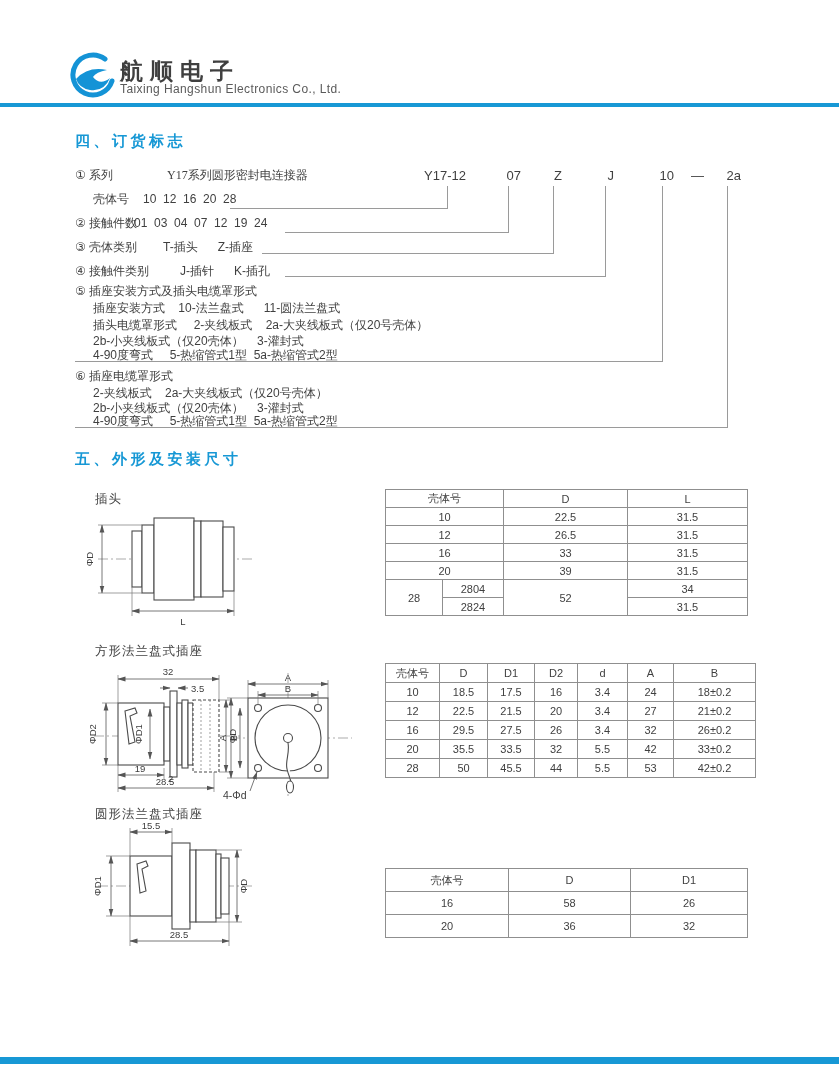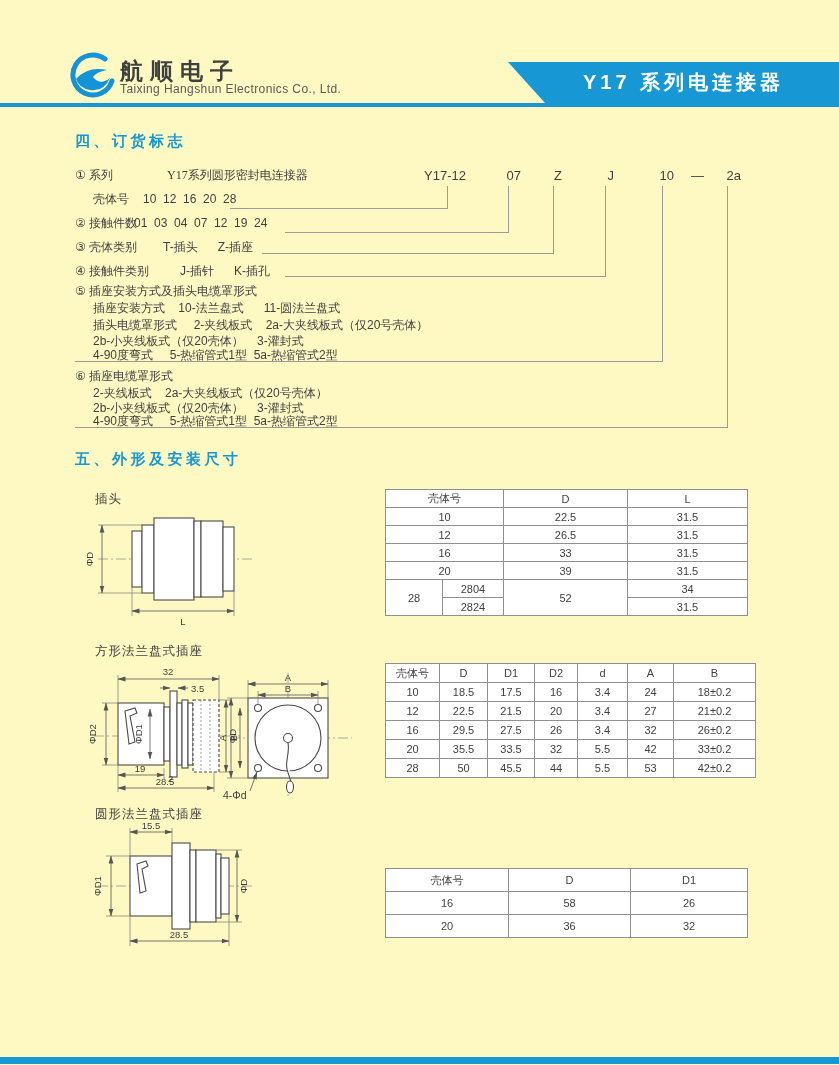--- a/index.html
+++ b/index.html
@@ -1,18 +1,18 @@
 <!DOCTYPE html>
 <html><head>
 <meta charset="utf-8">
 <style>
   * { margin:0; padding:0; box-sizing:border-box; }
   html,body { background:#e8e8e8; }
   .page {
-    position:relative; width:839px; height:1065px; background:#fef9c3;
+    position:relative; width:839px; height:1065px; background:#ffffff;
     font-family:"Liberation Sans","DejaVu Sans",sans-serif; color:#3d3d3d;
     overflow:hidden; margin:0 auto;
   }
   .abs { position:absolute; }
 
   
   .logo-cn { font-size:23px; font-weight:bold; color:#3f3f3f; letter-spacing:7px; line-height:26px; }
   .logo-en { font-size:12px; color:#5a5a5a; letter-spacing:.4px; line-height:10px; }
   .banner {
     background:#1798d5; color:#fff; font-size:20px; font-weight:bold;
@@ -56,23 +56,20 @@
 
 <div class="page">
 
   <svg class="abs" style="left:66px; top:52px;" width="50" height="50" viewBox="0 0 50 50">
     <path d="M39,7 A20,20 0 1 0 46,29" fill="none" stroke="#1493d6" stroke-width="5" stroke-linecap="round"></path>
     <path d="M10,27 Q22,14 41,18 Q30,20 27,25 Q34,34 44,26 Q38,40 24,38 Q13,36 10,27 z" fill="#1493d6"></path>
   </svg>
   <div class="abs" style="left:120px; top:58px;">
     <div class="logo-cn">航顺电子</div>
     <div class="logo-en">Taixing Hangshun Electronics Co., Ltd.</div>
-  </div>
-  <div class="abs banner" style="left:508px; top:62px; width:331px; height:41px;">
-    <span>Y17 系列电连接器</span>
   </div>
   <div class="abs rule" style="left:0; top:103px; width:839px; height:4px;"></div>
 
   <div class="abs sec-h" style="left:75px; top:132px;">四、订货标志</div>
 
   <div class="abs pn" style="left:408px; top:168px; width:58px;">Y17-12</div>
   <div class="abs pn" style="left:497px; top:168px; width:24px;">07</div>
   <div class="abs pn" style="left:546px; top:168px; width:16px;">Z</div>
   <div class="abs pn" style="left:598px; top:168px; width:16px;">J</div>
   <div class="abs pn" style="left:652px; top:168px; width:22px;">10</div>

